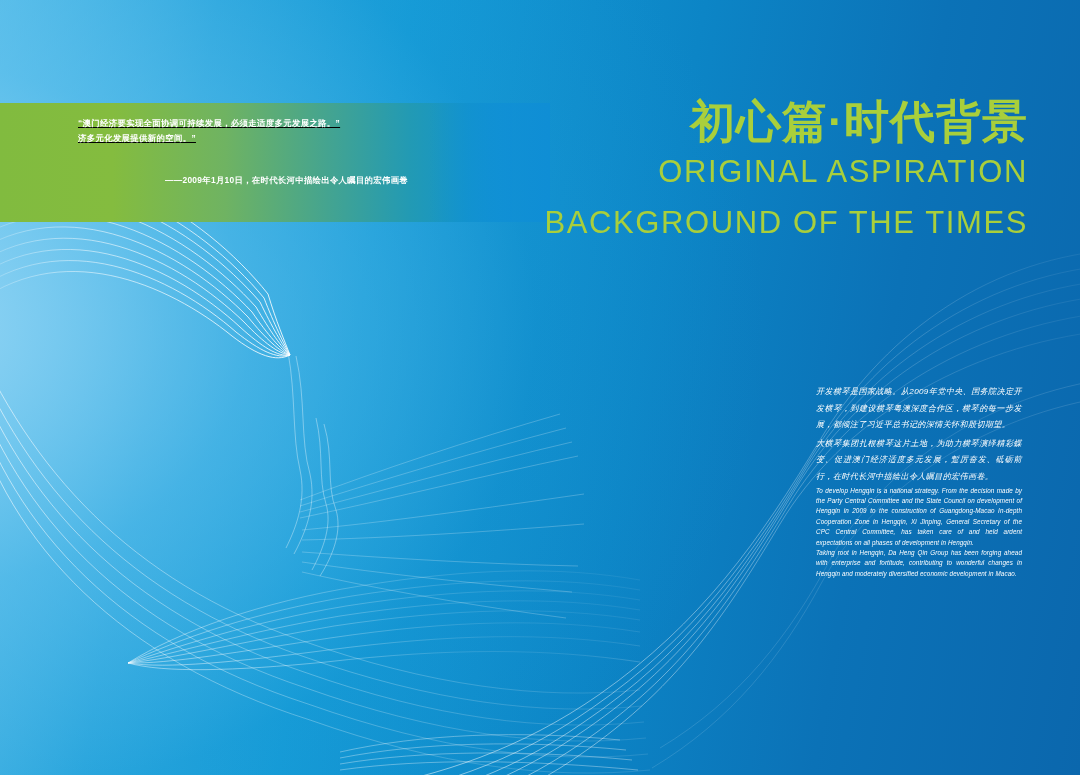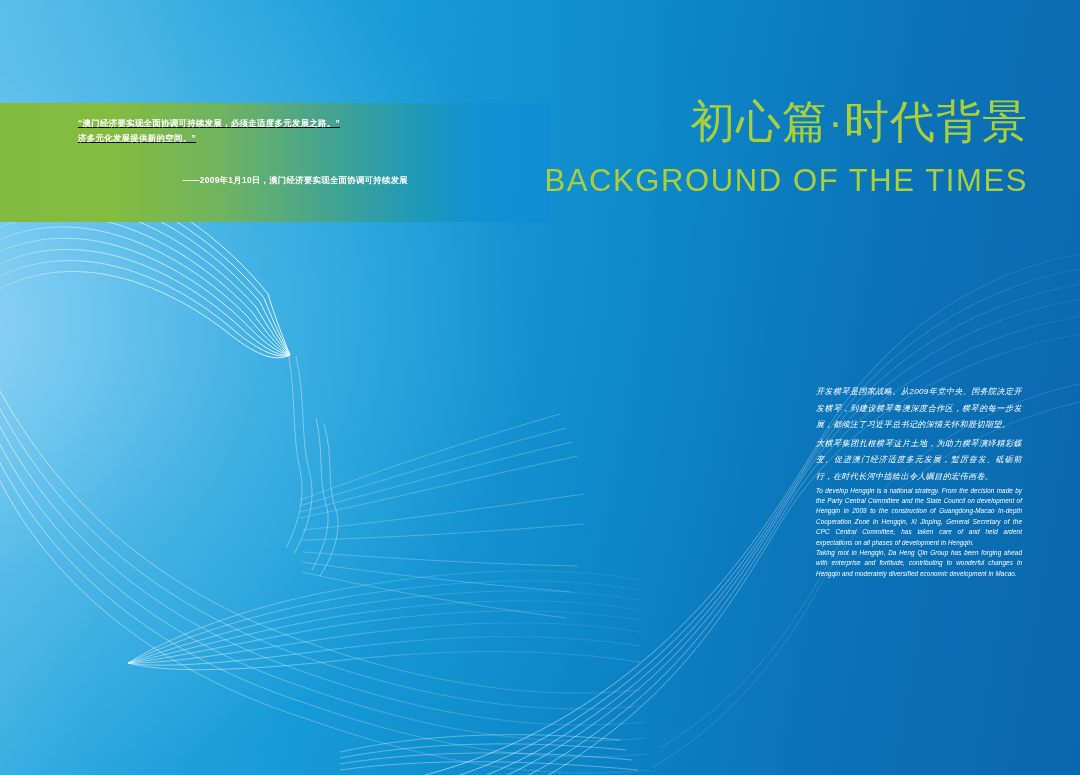--- a/index.html
+++ b/index.html
@@ -40,21 +40,21 @@
   }
 
   
   .hero{position:absolute;right:52px;top:96px;width:520px;text-align:right;}
   .hero-num{
     font-size:92px;line-height:78px;color:#a9cf3b;font-weight:300;
     letter-spacing:2px;margin:0 0 2px 0;
   }
   .hero-cn{
     font-size:45px;line-height:52px;color:#a9cf3b;letter-spacing:1px;
-    font-weight:400;margin:0;
+    font-weight:700;margin:0;
   }
   .hero-en{
     font-size:31px;line-height:36px;color:#a9cf3b;font-weight:300;
     letter-spacing:1.6px;margin:6px 0 0 0;white-space:nowrap;
   }
   .hero-en2{margin-top:15px;}
 
   
   .copy{position:absolute;left:816px;top:384px;width:206px;font-style:italic;}
   .copy p{margin:0;color:#ffffff;}
@@ -174,24 +174,25 @@
     </g>
   </svg>
 
   <div class="quote-band"></div>
   <div class="quote-band-fade"></div>
 
   <div class="quote-inner">
     <div class="quote-line">“澳门经济要实现全面协调可持续发展，必须走适度多元发展之路。”</div>
     <div class="quote-line">济多元化发展提供新的空间。”</div>
   </div>
-  <div class="quote-attr">——2009年1月10日，澳门经济要实现全面协调可持续发展</div>
+  <div class="quote-attr">——2009年1月10日，在时代长河中描绘出令人瞩目的宏伟画卷</div>
 
   <div class="hero">
     <div class="hero-cn">初心篇·时代背景</div>
+    <div class="hero-en">ORIGINAL ASPIRATION</div>
     <div class="hero-en hero-en2">BACKGROUND OF THE TIMES</div>
   </div>
 
   <div class="copy">
     <p class="p-cn">开发横琴是国家战略。从2009年党中央、国务院决定开发横琴，到建设横琴粤澳深度合作区，横琴的每一步发展，都倾注了习近平总书记的深情关怀和殷切期望。</p>
     <p class="p-cn">大横琴集团扎根横琴这片土地，为助力横琴演绎精彩蝶变、促进澳门经济适度多元发展，蹔厉奋发、砥砺前行，在时代长河中描绘出令人瞩目的宏伟画卷。</p>
     <p class="p-en gap-en">To develop Hengqin is a national strategy. From the decision made by the Party Central Committee and the State Council on development of Hengqin in 2009 to the construction of Guangdong-Macao In-depth Cooperation Zone in Hengqin, Xi Jinping, General Secretary of the CPC Central Committee, has taken care of and held ardent expectations on all phases of development in Hengqin.</p>
     <p class="p-en gap-en2">Taking root in Hengqin, Da Heng Qin Group has been forging ahead with enterprise and fortitude, contributing to wonderful changes in Hengqin and moderately diversified economic development in Macao.</p>
   </div>
 

